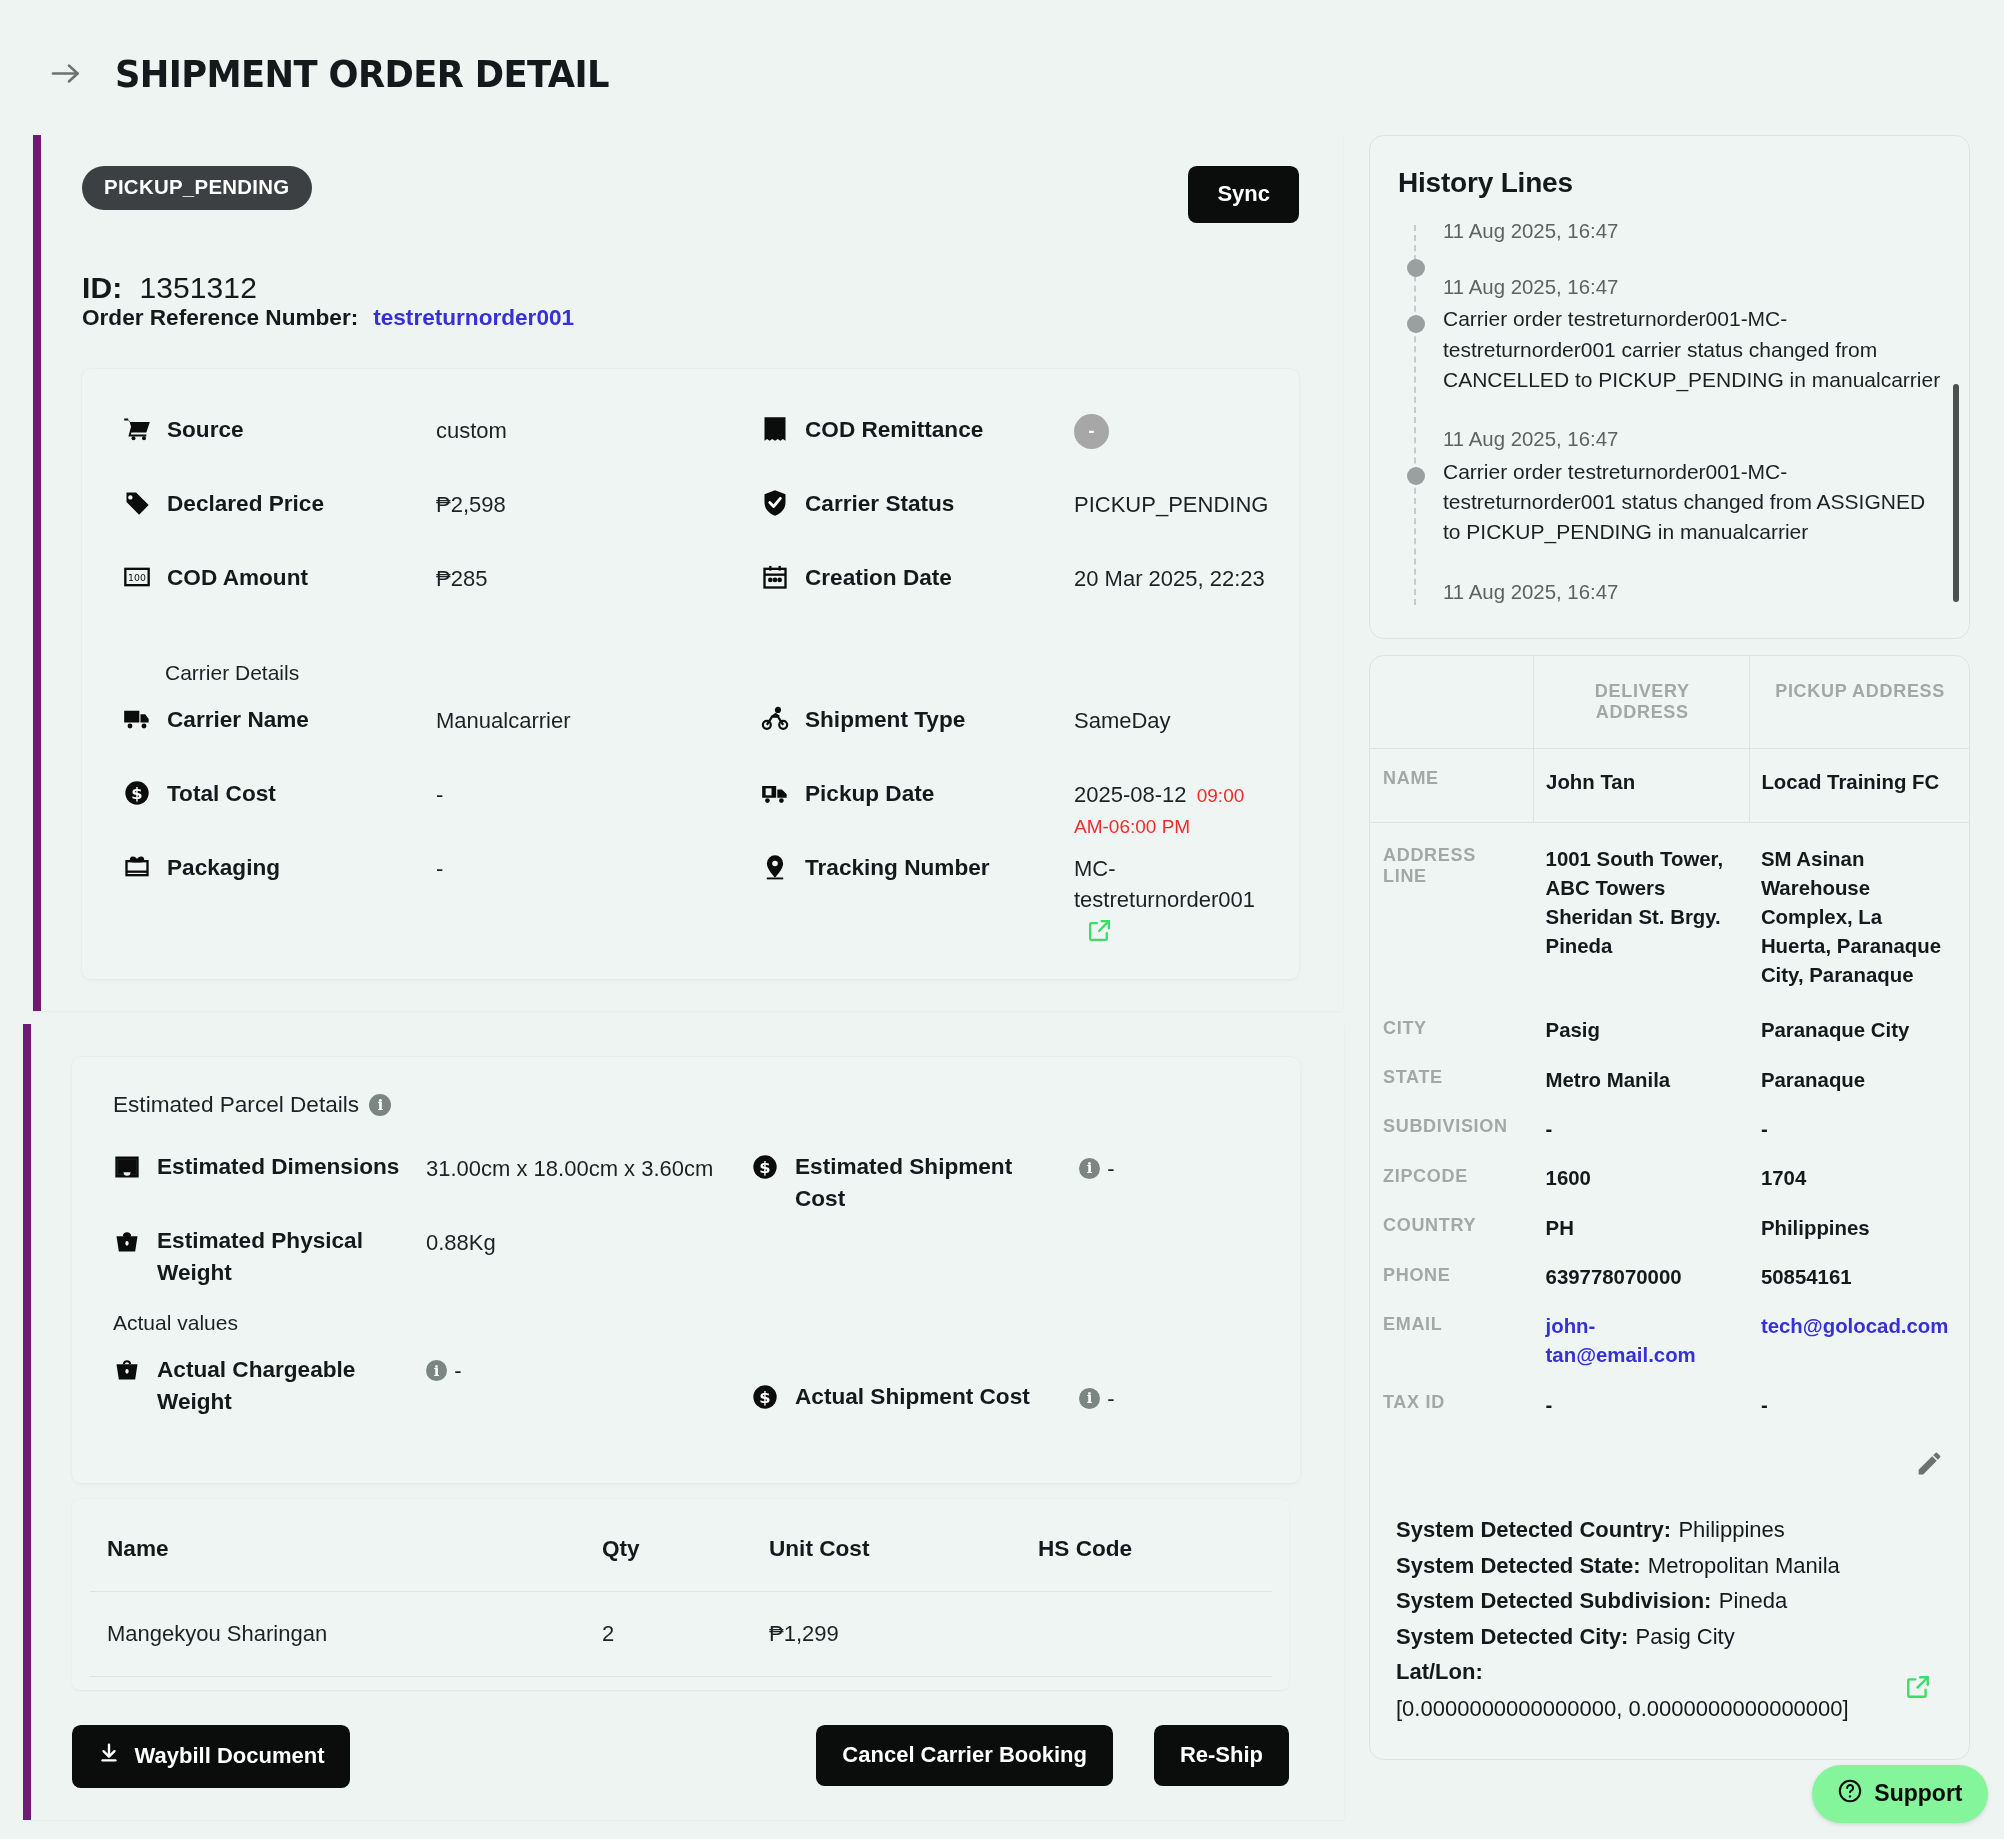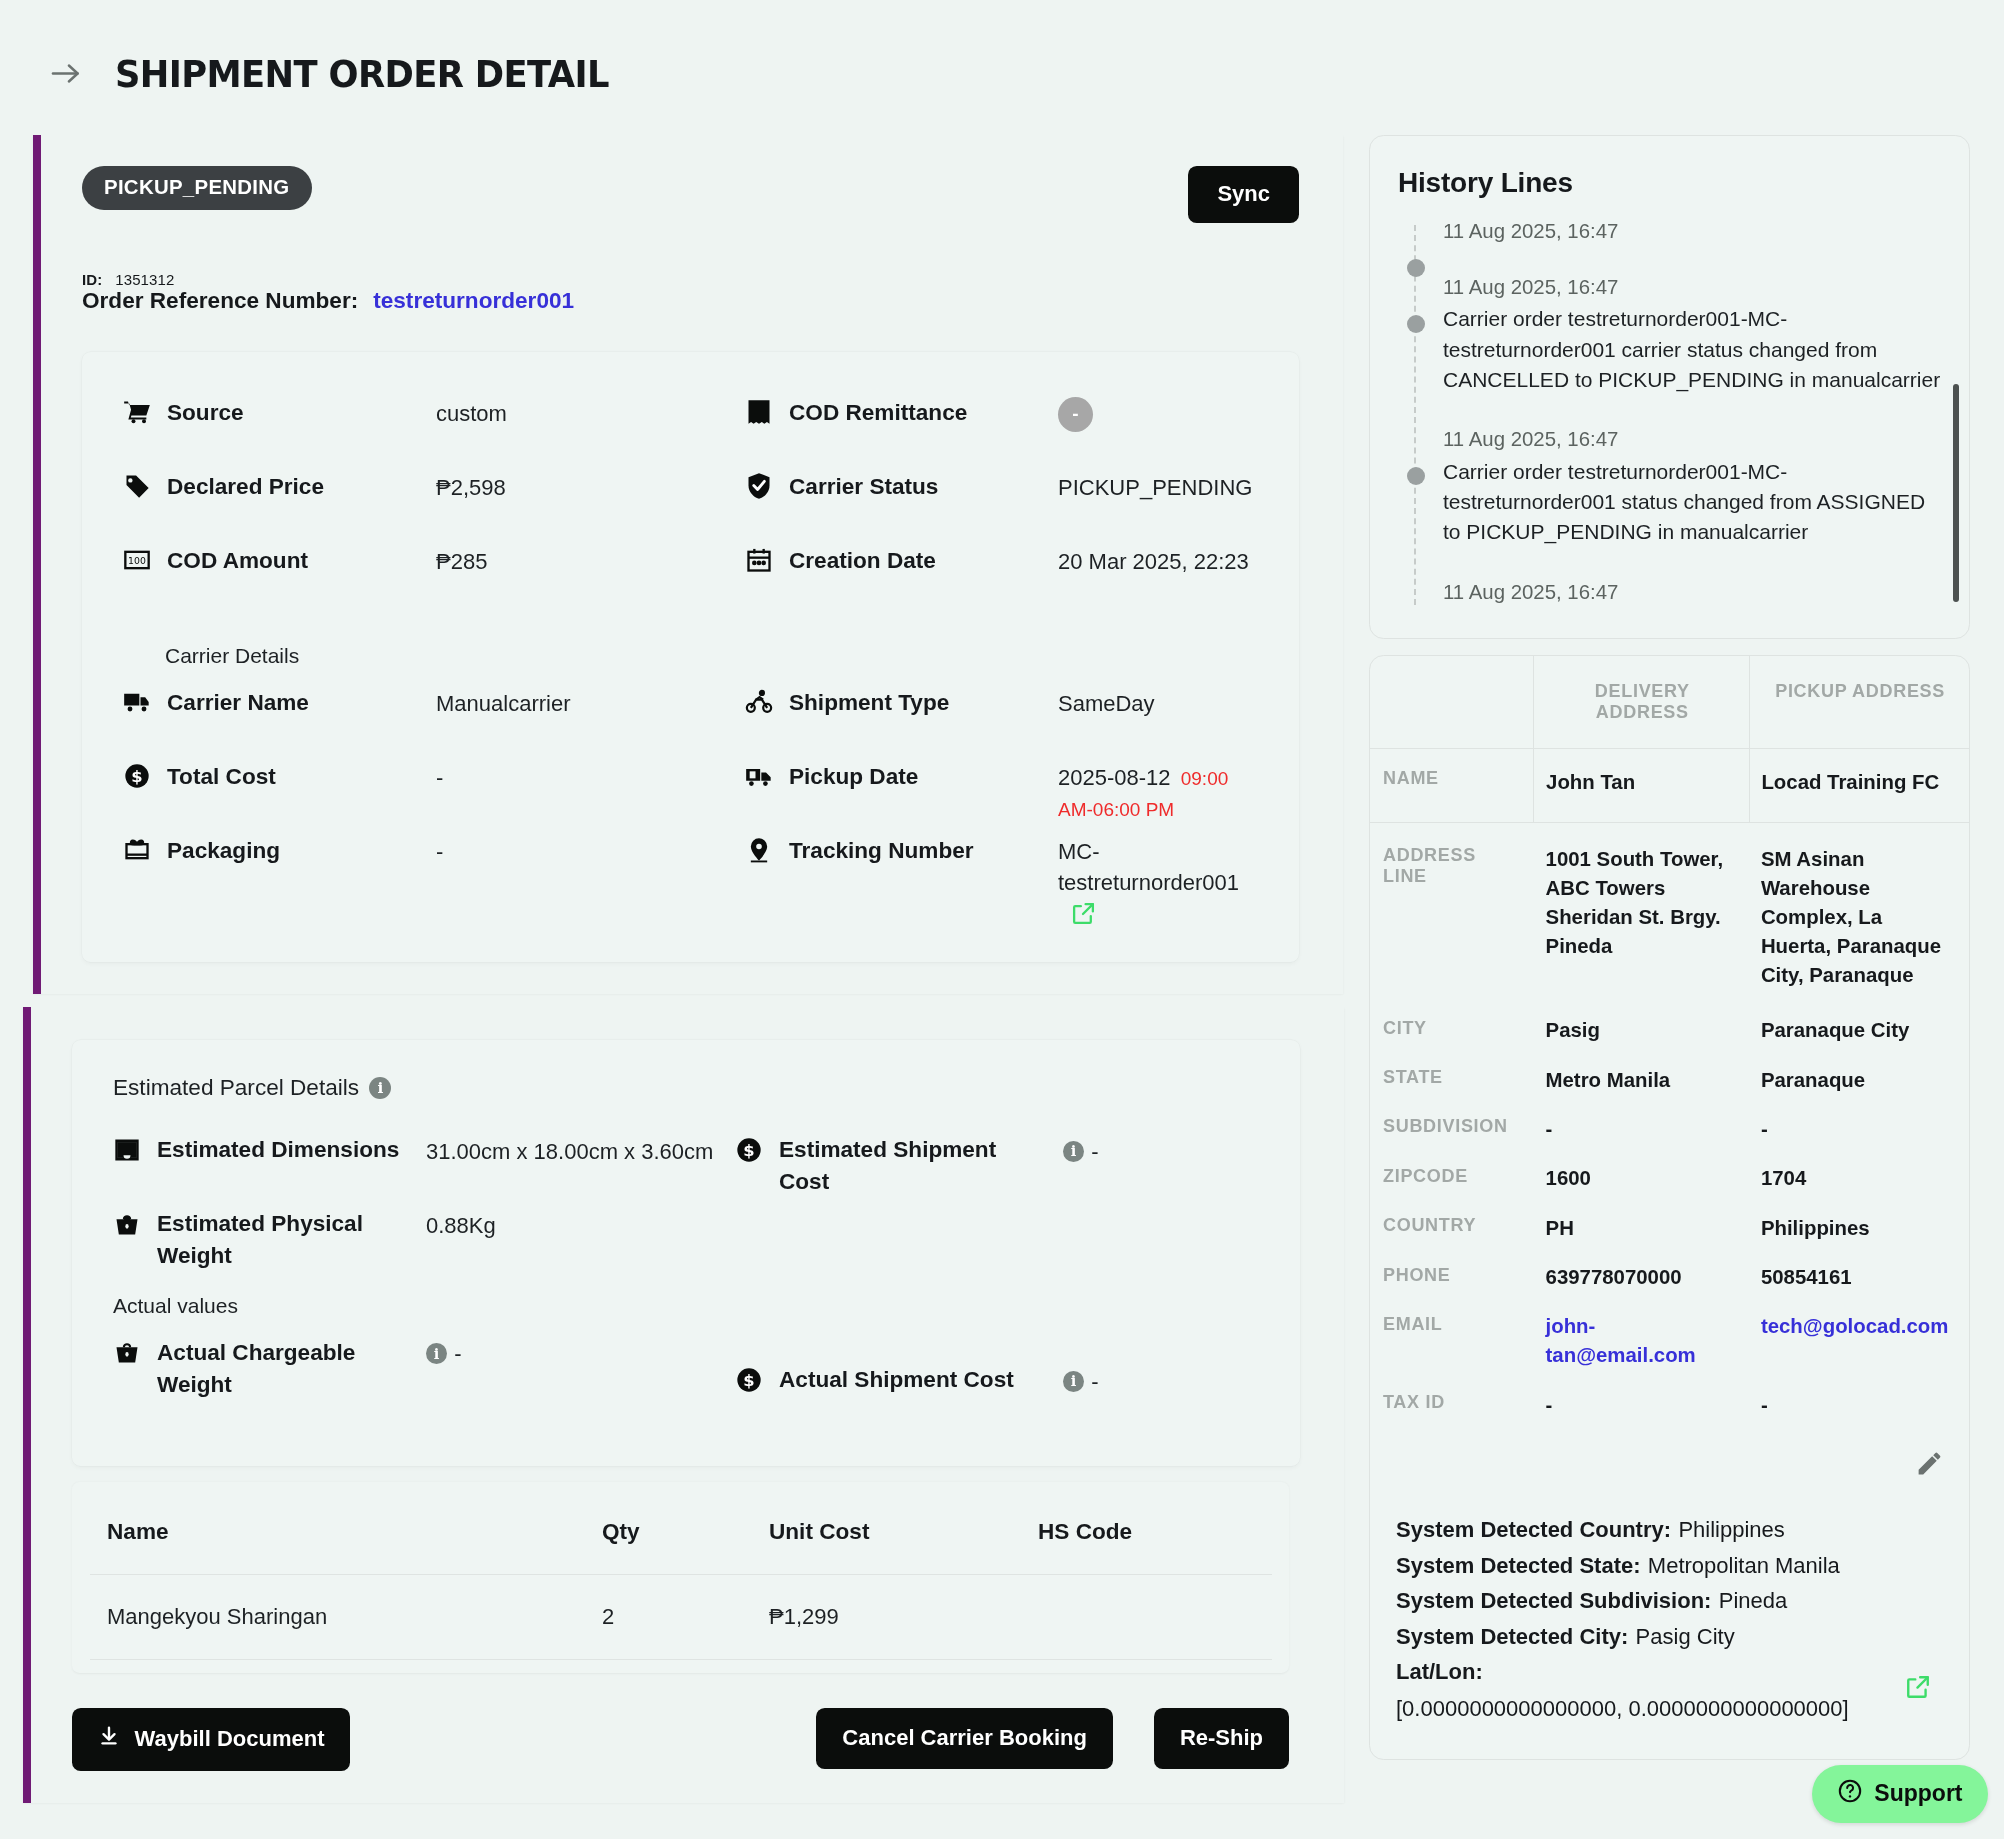--- a/index.html
+++ b/index.html
@@ -58,33 +58,33 @@
     background: #0b0d0c;
     color: #ffffff;
     border: none;
     border-radius: 8.7px;
     font-size: 22px;
     font-weight: 600;
     padding: 15.3px 29px;
     cursor: pointer;
     font-family: "Liberation Sans", sans-serif;
   }
-  .idline { margin-top: 48px; font-size: 15px; font-weight: 600; letter-spacing: 0.1px; }
+  .idline { margin-top: 48px; font-size: 30px; font-weight: 600; letter-spacing: 0.1px; }
   .idline .v { font-weight: 500; margin-left: 8.7px; }
   .refline { font-size: 22.6px; font-weight: 600; }
   .refline .link { color: #3730d8; font-weight: 600; margin-left: 8.7px; text-decoration: none; cursor: pointer; }
 
   .inner-panel {
     margin-top: 38px;
     background: #eff5f3;
     border-radius: 8.7px;
     box-shadow: 0 0 0 0.7px rgba(0,0,0,0.025), 0 1.5px 4.4px rgba(0,0,0,0.035);
     padding: 45px 41px 28px 41px;
   }
-  .grid2 { display: grid; grid-template-columns: 622px 1fr; column-gap: 0; }
+  .grid2 { display: grid; grid-template-columns: 622px 1fr; column-gap: 16px; }
 
   .field { display: flex; align-items: flex-start; min-height: 74px; }
   .ficon { width: 44px; flex: 0 0 44px; display: flex; align-items: flex-start; padding-top: 1.5px; }
   .ficon svg { width: 28px; height: 28px; }
   .flabel {
     flex: 0 0 269px;
     font-size: 22.6px;
     font-weight: 600;
     line-height: 1.42;
     padding-right: 11.6px;

